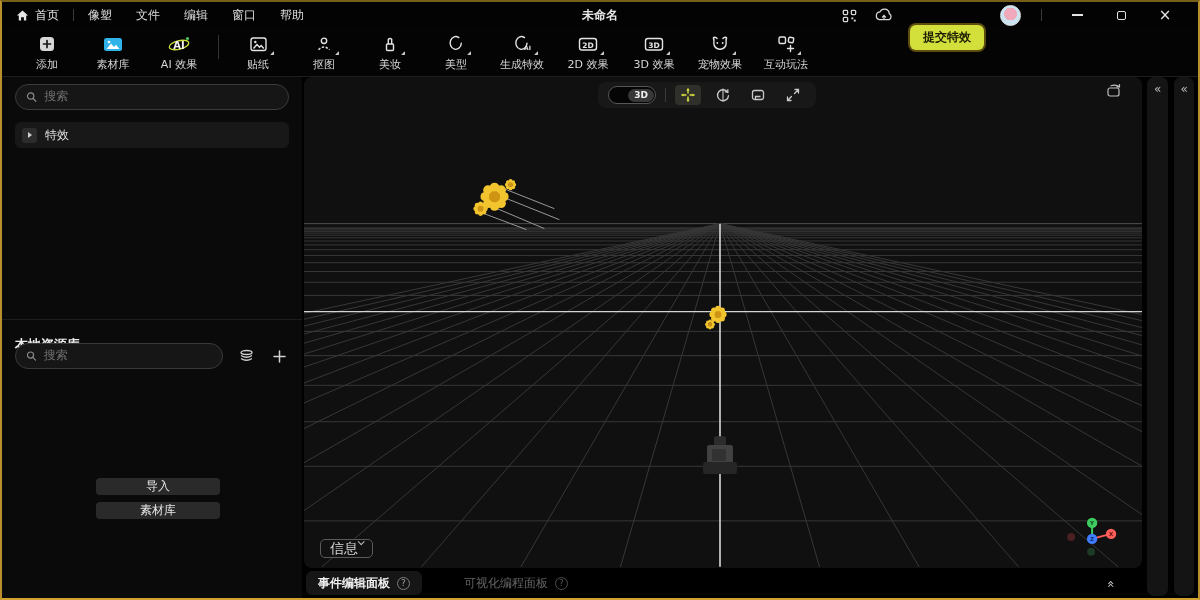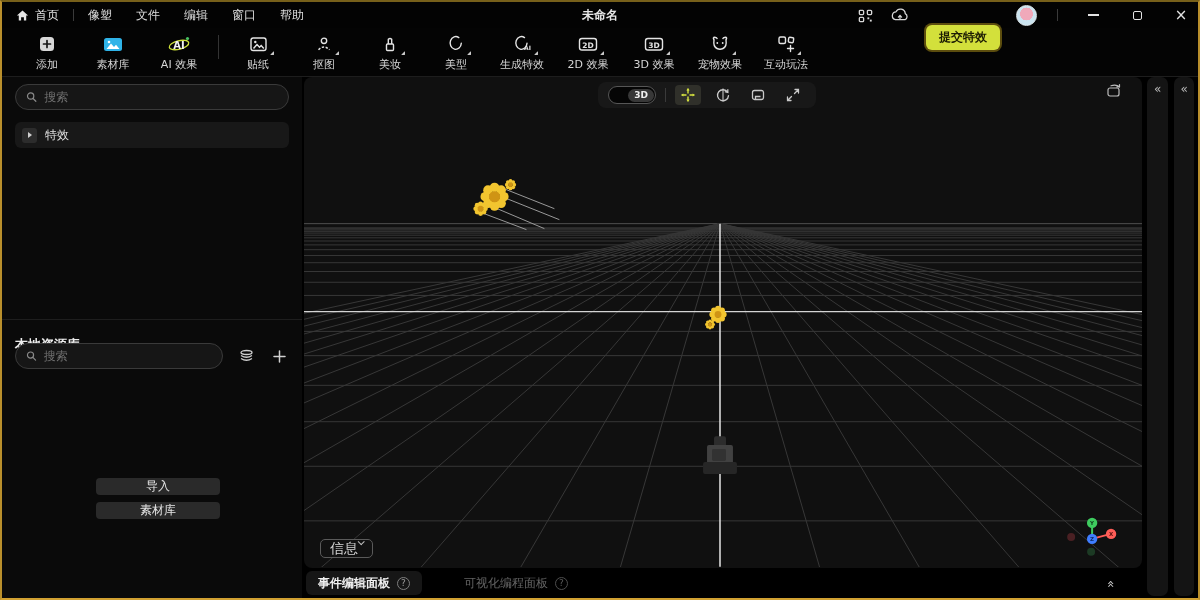--- a/index.html
+++ b/index.html
@@ -3,21 +3,21 @@
 <meta charset="utf-8">
 <style>
   * { margin:0; padding:0; box-sizing:border-box; }
   html,body { background:#000; }
   body { font-family:"DejaVu Sans","Liberation Sans",sans-serif; }
   .window{ width:1200px; height:600px; position:relative; background:#000;
     border:2px solid; border-color:#77601a #b98f2c #d1a132 #b98f2c; overflow:hidden;
     display:flex; flex-direction:column; }
 
   
-  .titlebar{ height:26px; display:flex; align-items:center; padding:0 8px 0 14px; gap:10px; background:#030303; position:relative;}
+  .titlebar{ height:26px; display:flex; align-items:center; padding:0 24px 0 14px; gap:10px; background:#030303; position:relative;}
   .home{ display:flex; align-items:center; gap:6px; color:#e6e6e6; font-size:12px; cursor:default;}
   .tsep{ width:1px; height:12px; background:#3a3a3a; margin:0 4px;}
   .menus{ display:flex; gap:24px; }
   .menus span{ color:#dedede; font-size:12px; }
   .doc-title{ position:absolute; left:50%; top:0; transform:translateX(-50%); height:26px; display:flex; align-items:center; color:#e8e8e8; font-size:12px; font-weight:600;}
   .tb-right{ margin-left:auto; display:flex; align-items:center; gap:16px; }
   .submit-btn{ background:#d3e03b; color:#1d1d04; font-size:12px; font-weight:700; border:none; border-radius:6px; padding:4px 13px; box-shadow:0 0 0 2px #5c4d0e;margin-top:44px;}
   .avatar{ width:21px; height:21px; border-radius:50%; border:1.5px solid #dfe8ec;
     background:radial-gradient(circle at 50% 42%, #f0a9ba 0 44%, #cbe4f0 45% 100%); }
   .winctl{ display:flex; align-items:center; gap:26px; margin-left:6px; }
@@ -37,21 +37,21 @@
 
   
   .main{ flex:1; display:flex; min-height:0;}
   .left-panel{ width:302px; background:#0a0a0a; border-right:2px solid #000; position:relative; flex-shrink:0;}
   .panel-h{ display:flex; align-items:center; gap:6px; padding:10px 13px 0; }
   .panel-h .t{ color:#ededed; font-size:13px; font-weight:700;}
   .help{ width:13px; height:13px; border:1px solid #7e7e7e; border-radius:50%; display:inline-flex; align-items:center; justify-content:center; color:#9c9c9c; font-size:9px; flex-shrink:0;}
   .help::after{ content:"?"; }
   .help.dim{ border-color:#4d4d4d; color:#5a5a5a;}
   .searchpill{ margin:7px 13px 0; height:26px; background:#161616; border:1px solid #3a3a3a; border-radius:13px; display:flex; align-items:center; padding:0 10px; gap:7px;}
-  .searchpill input{ background:transparent; border:none; outline:none; color:#cfcfcf; font-size:12px; width:100%; font-family:Liberation Sans, sans-serif;}
+  .searchpill input{ background:transparent; border:none; outline:none; color:#cfcfcf; font-size:12px; width:100%; font-family:Liberation Mono, monospace;}
   .searchpill input::placeholder{ color:#6f6f6f;}
   .tree-row{ margin:12px 13px 0; height:26px; background:#181818; border-radius:6px; display:flex; align-items:center; gap:8px; padding:0 7px;}
   .caretbox{ width:15px; height:15px; background:#2c2c2c; border-radius:3px; display:flex; align-items:center; justify-content:center;}
   .caretbox::after{ content:""; border-left:4px solid #cfcfcf; border-top:3px solid transparent; border-bottom:3px solid transparent; margin-left:1px;}
   .tree-row .lbl{ color:#e2e2e2; font-size:12px;}
   .panel-divider{ position:absolute; left:0; right:0; top:242px; height:1px; background:#1e1e1e;}
   .lib-h{ position:absolute; top:249px; left:0; right:0;}
   .lib-row{ position:absolute; top:266px; left:13px; right:13px; display:flex; align-items:center; gap:13px;}
   .lib-row .searchpill{ margin:0; flex:1;}
   .iconbtn{ width:20px; height:20px; display:flex; align-items:center; justify-content:center;}

